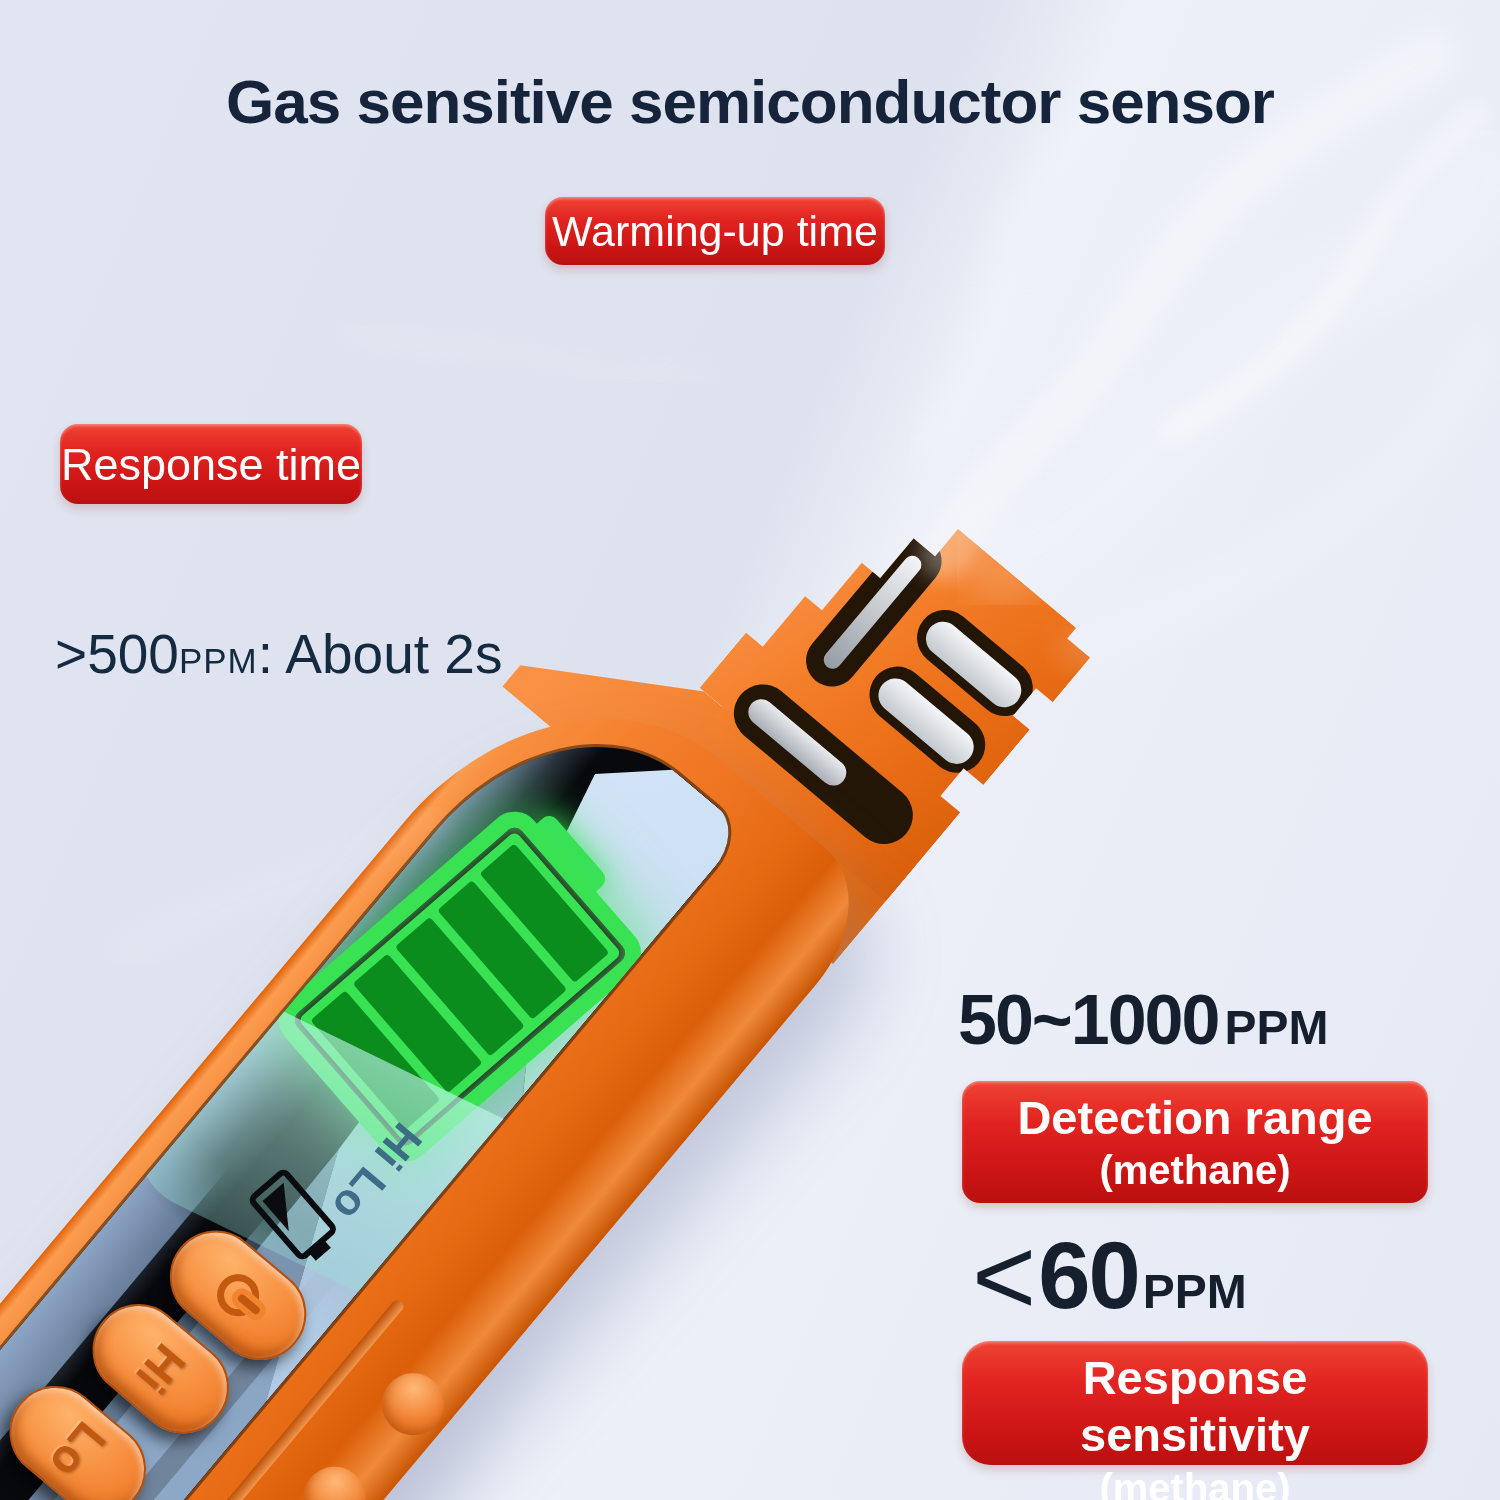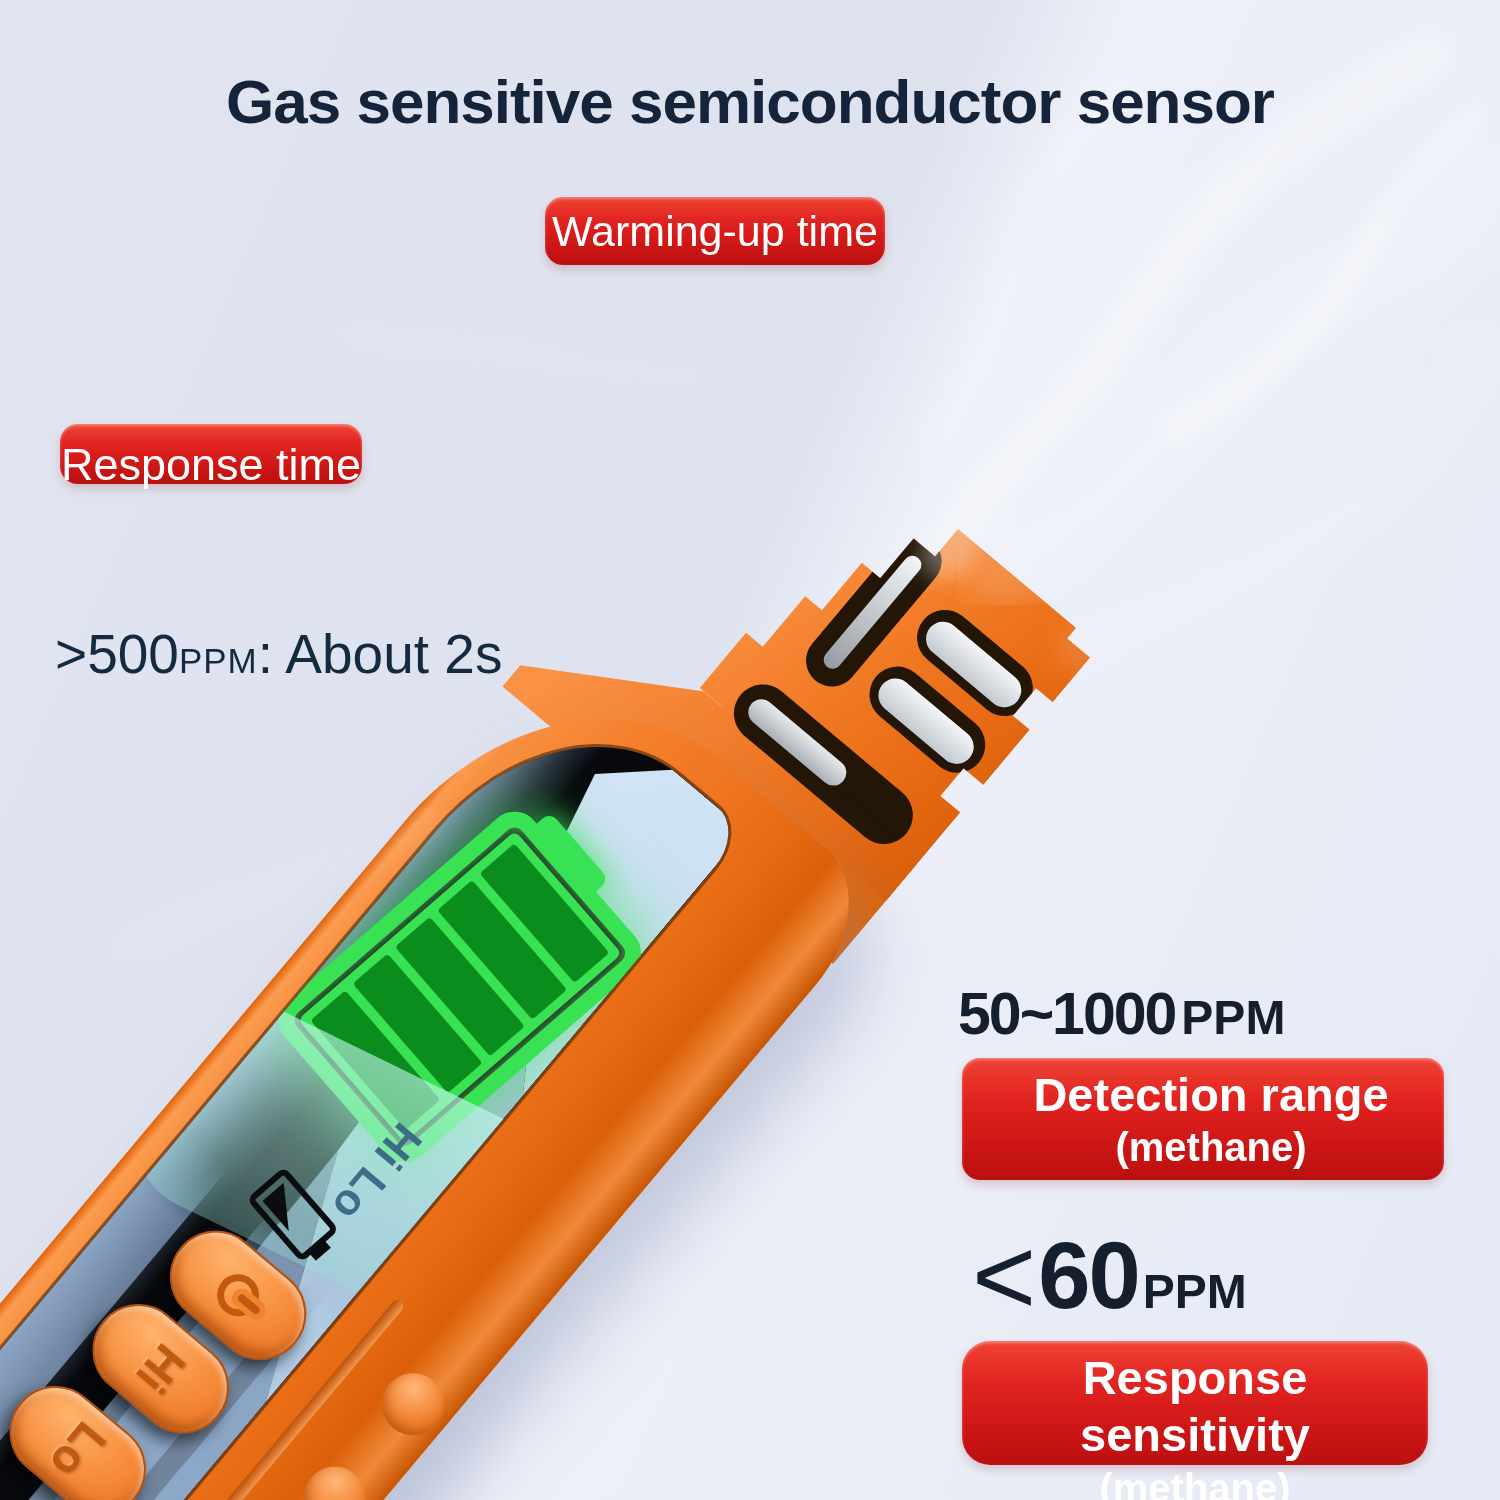--- a/index.html
+++ b/index.html
@@ -15,33 +15,33 @@
     left:0; right:0; top:66px; text-align:center;
     font-size:62px; font-weight:700; letter-spacing:-1px; color:#16243b;
   }
   .badge{
     background:linear-gradient(180deg,#f04334 0%,#e02320 35%,#c91414 78%,#ba1010 100%);
     color:#fff; text-align:center; border-radius:18px;
     box-shadow:inset 0 2px 3px rgba(255,255,255,.35), 0 5px 10px rgba(130,20,20,.18);
   }
   .badge-warming{left:545px; top:197px; width:340px; height:68px; line-height:68px; font-size:43px;}
   .warming-value{left:530px; top:258px; width:370px; text-align:center; font-size:104px; color:#0e0e10;}
-  .badge-response{left:60px; top:424px; width:302px; height:60px; line-height:82px; font-size:45px;}
+  .badge-response{left:60px; top:424px; width:302px; height:80px; line-height:82px; font-size:45px;}
   .spec-line{color:#142a40; font-size:55px; white-space:nowrap;}
   .spec-line .unit{font-size:35px; letter-spacing:1px;}
   .spec-1{left:55px; top:540px;}
   .spec-2{left:55px; top:622px;}
 
   .range-value{left:958px; top:980px; white-space:nowrap; color:#161f2d;}
-  .range-value .big{font-size:59px; font-weight:700; letter-spacing:-2px;text-align:right;}
+  .range-value .big{font-size:70px; font-weight:700; letter-spacing:-2px;text-align:right;}
   .range-value .unit{font-size:48px; font-weight:700; margin-left:6px;}
   .badge-two{
     padding-top:8px; line-height:1.22;
   }
-  .badge-detection{left:962px; top:1058px; width:466px; height:114px; font-size:47px; font-weight:700;padding-left:16px;}
+  .badge-detection{left:962px; top:1081px; width:466px; height:114px; font-size:47px; font-weight:700;}
   .badge-detection .sub, .badge-sens .sub{font-size:40px; font-weight:700;}
   .sens-value{left:972px; top:1212px; white-space:nowrap; color:#161f2d;}
   .sens-value .lt{font-size:110px; font-weight:400; margin-right:2px; vertical-align:-6px;}
   .sens-value .big{font-size:94px; font-weight:700; letter-spacing:-2px;}
   .sens-value .unit{font-size:48px; font-weight:700; margin-left:4px;}
   .badge-sens{left:962px; top:1341px; width:466px; height:116px; font-size:47px; font-weight:700;border-radius:28px;}
 
   
   .device{left:640px; top:480px; width:520px; height:1700px;
           transform-origin:260px 0; transform:rotate(40deg);}

